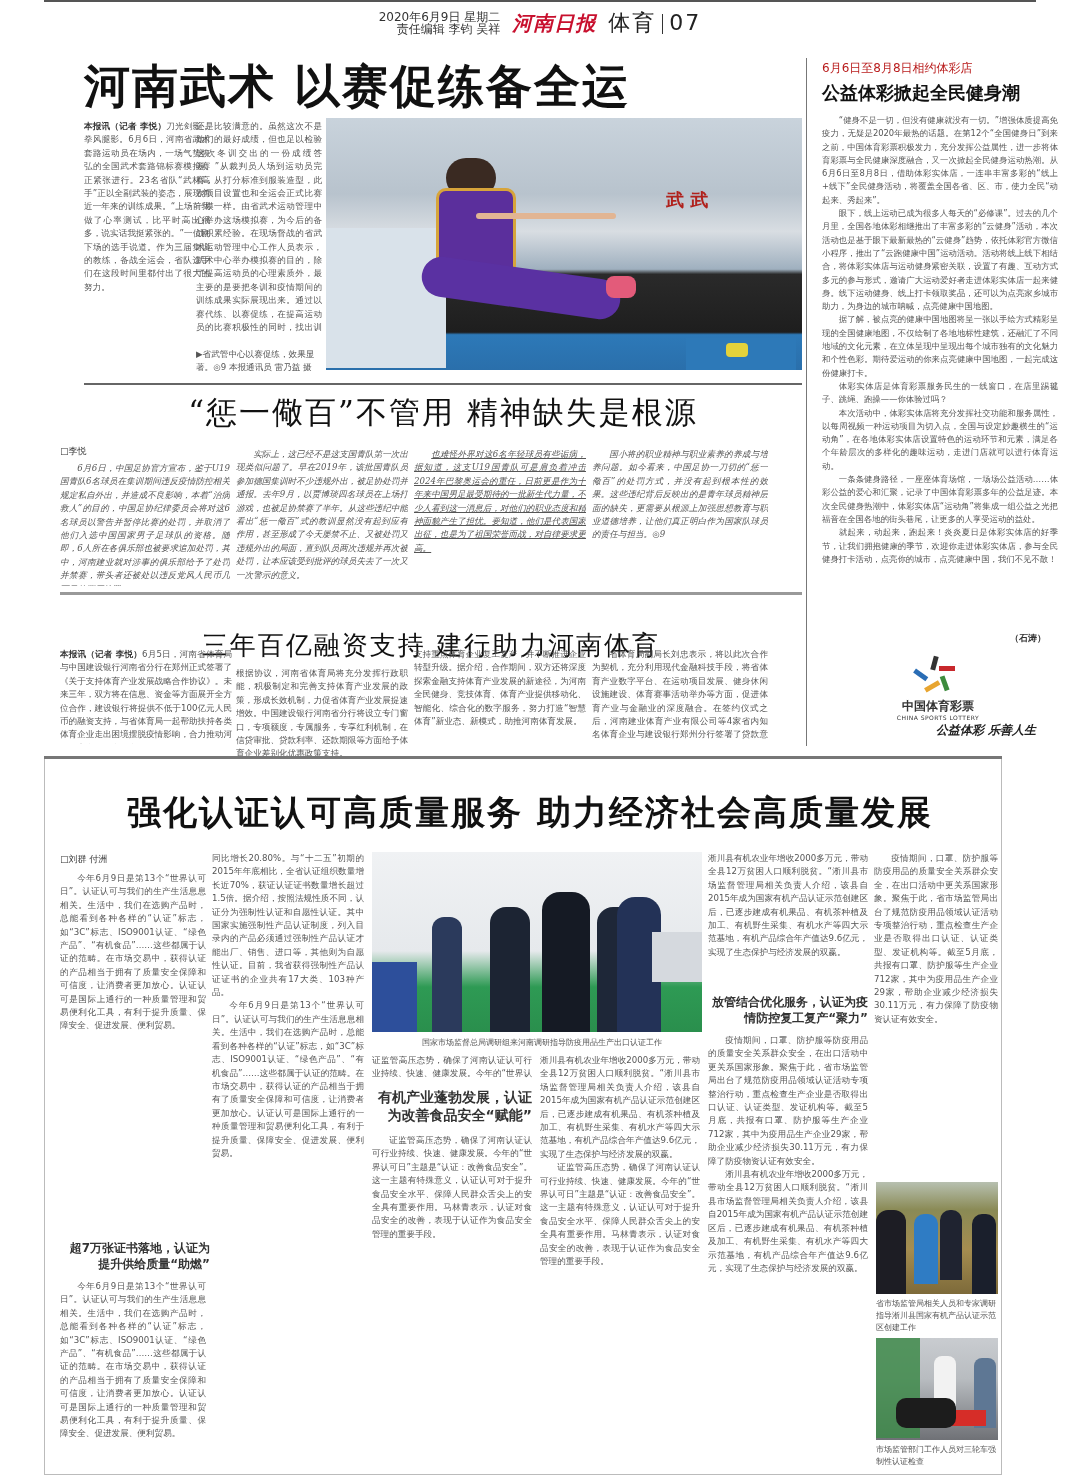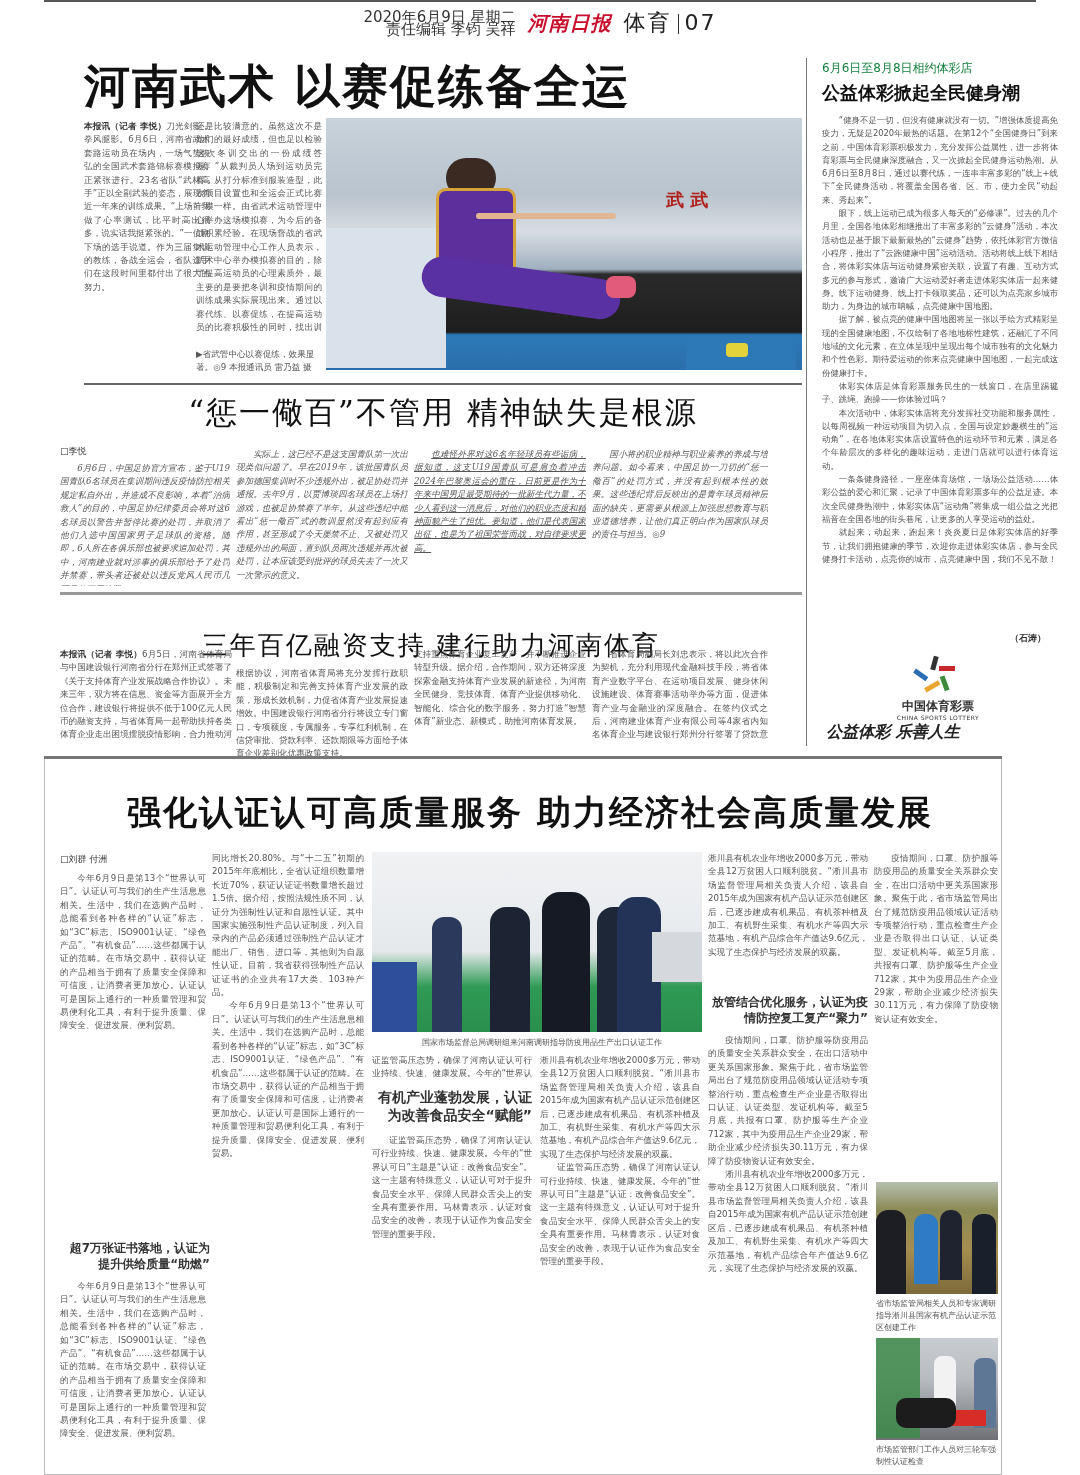--- a/index.html
+++ b/index.html
@@ -1,19 +1,19 @@
 <!DOCTYPE html>
 <html><head>
 <meta charset="utf-8">
 <style>
   * { box-sizing: border-box; margin: 0; padding: 0; }
   body { width: 1080px; height: 1475px; background: #fff; font-family: "DejaVu Serif", serif; color: #222; position: relative; overflow: hidden; }
   .topline { position: absolute; left: 44px; right: 44px; top: 0; height: 2px; background: #555; }
   .masthead { position: absolute; top: 6px; left: 0; width: 1080px; height: 34px; display: flex; align-items: center; justify-content: center; gap: 12px; }
-  .mh-meta { font-family: "DejaVu Sans", sans-serif; font-size: 15px; line-height: 12px; color: #333; text-align: right; }
+  .mh-meta { font-family: "DejaVu Sans", sans-serif; font-size: 12px; line-height: 12px; color: #333; text-align: right; }
   .mh-logo { font-family: "DejaVu Serif", serif; font-weight: bold; font-style: italic; color: #c8102e; font-size: 20px; letter-spacing: 1px; }
   .mh-section { font-family: "DejaVu Sans", sans-serif; font-size: 22px; color: #222; letter-spacing: 2px; }
   .mh-sep { display: inline-block; width: 1px; height: 20px; background: #333; margin: 0 6px; vertical-align: middle; }
 
   .col-text { font-family: "DejaVu Sans", sans-serif; font-size: 8.6px; line-height: 13.4px; color: #555; text-align: justify; }
   .col-text p { text-indent: 2em; }
   .col-text p.first { text-indent: 0; }
   .byline { font-weight: bold; color: #333; }
 
   .hl-main { position: absolute; font-family: "DejaVu Serif", serif; font-weight: bold; color: #111; letter-spacing: 2px; }
@@ -59,45 +59,45 @@
   <div style="position:absolute; left:340px; top:70px; width:50px; height:24px; color:#b0221d; font-weight:bold; font-size:18px;">武 武</div>
   <div style="position:absolute; left:120px; top:40px; width:50px; height:40px; border-radius:20px; background:#3a2a22;"></div>
   <div style="position:absolute; left:110px; top:70px; width:80px; height:95px; background:#5b2f9c; border:3px solid #d7a43a; border-radius:10px;"></div>
   <div style="position:absolute; left:95px; top:150px; width:200px; height:40px; background:#5a31a2; border-radius:20px; transform:rotate(8deg);"></div>
   <div style="position:absolute; left:280px; top:158px; width:30px; height:22px; background:#e35b7a; border-radius:8px;"></div>
   <div style="position:absolute; left:150px; top:95px; width:140px; height:6px; background:#e2b593; border-radius:3px;"></div>
   <div style="position:absolute; left:360px; top:220px; width:110px; height:32px; background:#2d79b8;"></div>
   <div style="position:absolute; left:400px; top:225px; width:22px; height:14px; background:#e4d23a; border-radius:4px;"></div>
 </div>
 
-<div style="position:absolute; left:822px; top:60px; width:238px; font-family:'DejaVu Sans',sans-serif; font-size:12px; color:#15803d;">6月6日至8月8日相约体彩店</div>
+<div style="position:absolute; left:822px; top:60px; width:238px; font-family:'DejaVu Sans',sans-serif; font-size:12px; color:#b91c1c;">6月6日至8月8日相约体彩店</div>
 <div style="position:absolute; left:822px; top:80px; width:238px; font-family:'DejaVu Serif',serif; font-weight:bold; font-size:18px; color:#111; line-height:26px;">公益体彩掀起全民健身潮</div>
 <div class="col-text" style="position:absolute; left:822px; top:114px; width:236px; height:530px; overflow:hidden; font-size:8.4px; line-height:13.3px;">
-  <p>“健身不是一切，但没有健康就没有一切。”增强体质提高免疫力，无疑是2020年最热的话题。在第12个“全国健身日”到来之前，中国体育彩票积极发力，充分发挥公益属性，进一步将体育彩票与全民健康深度融合，又一次掀起全民健身运动热潮。从6月6日至8月8日，通过以赛代练，一连串丰富多彩的“线上+线下”全民健身活动，将覆盖全国各省、区、市，使力全民“动起来、秀起来”。</p>
+  <p>“健身不是一切，但没有健康就没有一切。”增强体质提高免疫力，无疑是2020年最热的话题。在第12个“全国健身日”到来之前，中国体育彩票积极发力，充分发挥公益属性，进一步将体育彩票与全民健康深度融合，又一次掀起全民健身运动热潮。从6月6日至8月8日，借助体彩实体店，一连串丰富多彩的“线上+线下”全民健身活动，将覆盖全国各省、区、市，使力全民“动起来、秀起来”。</p>
   <p>眼下，线上运动已成为很多人每天的“必修课”。过去的几个月里，全国各地体彩相继推出了丰富多彩的“云健身”活动，本次活动也是基于眼下最新最热的“云健身”趋势，依托体彩官方微信小程序，推出了“云跑健康中国”运动活动。活动将线上线下相结合，将体彩实体店与运动健身紧密关联，设置了有趣、互动方式多元的参与形式，邀请广大运动爱好者走进体彩实体店一起来健身。线下运动健身、线上打卡领取奖品，还可以为点亮家乡城市助力，为身边的城市呐喊，点亮健康中国地图。</p>
   <p>据了解，被点亮的健康中国地图将呈一张以手绘方式精彩呈现的全国健康地图，不仅绘制了各地地标性建筑，还融汇了不同地域的文化元素，在立体呈现中呈现出每个城市独有的文化魅力和个性色彩。期待爱运动的你来点亮健康中国地图，一起完成这份健康打卡。</p>
   <p>体彩实体店是体育彩票服务民生的一线窗口，在店里踢毽子、跳绳、跑操——你体验过吗？</p>
   <p>本次活动中，体彩实体店将充分发挥社交功能和服务属性，以每周视频一种运动项目为切入点，全国与设定妙趣横生的“运动角”，在各地体彩实体店设置特色的运动环节和元素，满足各个年龄层次的多样化的趣味运动，走进门店就可以进行体育运动。</p>
   <p>一条条健身路径，一座座体育场馆，一场场公益活动……体彩公益的爱心和汇聚，记录了中国体育彩票多年的公益足迹。本次全民健身热潮中，体彩实体店“运动角”将集成一组公益之光把福音在全国各地的街头巷尾，让更多的人享受运动的益处。</p>
   <p>就起来，动起来，跑起来！炎炎夏日是体彩实体店的好季节，让我们拥抱健康的季节，欢迎你走进体彩实体店，参与全民健身打卡活动，点亮你的城市，点亮健康中国，我们不见不散！</p>
 </div>
 <div style="position:absolute; left:1010px; top:632px; font-family:'DejaVu Sans',sans-serif; font-size:9px; font-weight:bold; color:#333;">（石涛）</div>
 
 <div style="position:absolute; left:912px; top:654px; width:50px; height:42px;">
   <svg width="50" height="42" viewBox="0 0 50 42">
     <rect x="20" y="2" width="5" height="14" fill="#333" transform="rotate(15 22 9)"></rect>
     <rect x="27" y="12" width="16" height="5" fill="#c8282c"></rect>
     <rect x="30" y="22" width="5" height="15" fill="#3d8b3d" transform="rotate(-20 32 29)"></rect>
     <rect x="12" y="30" width="16" height="5" fill="#e8a530" transform="rotate(-30 20 32)"></rect>
     <rect x="6" y="14" width="5" height="15" fill="#2a6db5" transform="rotate(-55 8 21)"></rect>
   </svg>
 </div>
 <div style="position:absolute; left:880px; top:698px; width:116px; text-align:center; font-family:'DejaVu Sans',sans-serif; font-size:12px; font-weight:bold; color:#333;">中国体育彩票</div>
 <div style="position:absolute; left:880px; top:714px; width:116px; text-align:center; font-family:'DejaVu Sans',sans-serif; font-size:6px; color:#333; letter-spacing:0.5px;">CHINA SPORTS LOTTERY</div>
-<div style="position:absolute; left:823px; top:722px; width:140px; text-align:center; font-family:'DejaVu Serif',serif; font-size:16px; font-weight:bold; font-style:italic; color:#222;">公益体彩  乐善人生</div>
+<div style="position:absolute; left:916px; top:722px; width:140px; text-align:center; font-family:'DejaVu Serif',serif; font-size:12px; font-weight:bold; font-style:italic; color:#222;">公益体彩  乐善人生</div>
 
 <div class="section-rule" style="left:84px; top:383px; width:718px; height:2px;"></div>
 <div class="hl-main" style="left:84px; top:392px; width:718px; text-align:center; font-size:31px; line-height:40px; font-weight:normal;">“惩一儆百”不管用  精神缺失是根源</div>
 <div style="position:absolute; left:60px; top:445px; font-family:'DejaVu Sans',sans-serif; font-size:9px; color:#333;">□李悦</div>
 <div class="col-text" style="position:absolute; left:60px; top:462px; width:170px; height:124px; overflow:hidden; font-family:'DejaVu Serif',serif; font-style:italic;">
     <p>6月6日，中国足协官方宣布，鉴于U19国青队6名球员在集训期间违反疫情防控相关规定私自外出，并造成不良影响，本着“治病救人”的目的，中国足协纪律委员会将对这6名球员以警告并暂停比赛的处罚，并取消了他们入选中国国家男子足球队的资格。随即，6人所在各俱乐部也被要求追加处罚，其中，河南建业就对涉事的俱乐部给予了处罚并禁赛，带头者还被处以违反党风人民币几万元的严厉处罚。</p>
   </div>
 <div class="col-text" style="position:absolute; left:236px; top:448px; width:172px; height:138px; overflow:hidden; font-family:'DejaVu Serif',serif; font-style:italic;">
     <p>实际上，这已经不是这支国青队第一次出现类似问题了。早在2019年，该批国青队员参加德国集训时不少违规外出，被足协处罚并通报。去年9月，以贾博琰四名球员在上场打游戏，也被足协禁赛了半年。从这些违纪中能看出“惩一儆百”式的教训显然没有起到应有作用，甚至形成了今天屡禁不止、又被处罚又违规外出的局面，直到队员两次违规并再次被处罚，让本应该受到批评的球员失去了一次又一次警示的意义。</p>
   </div>

